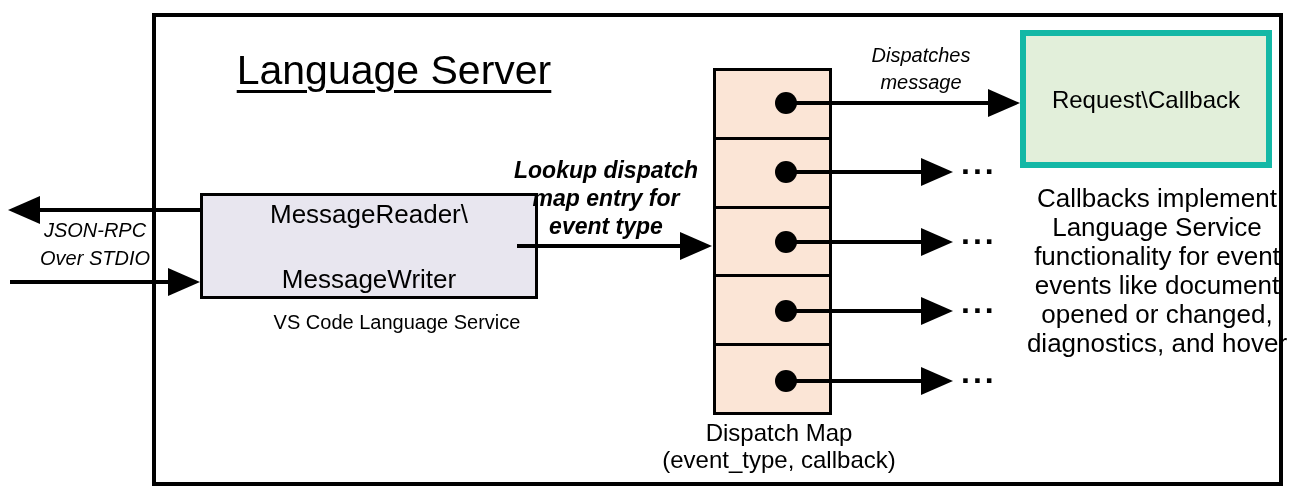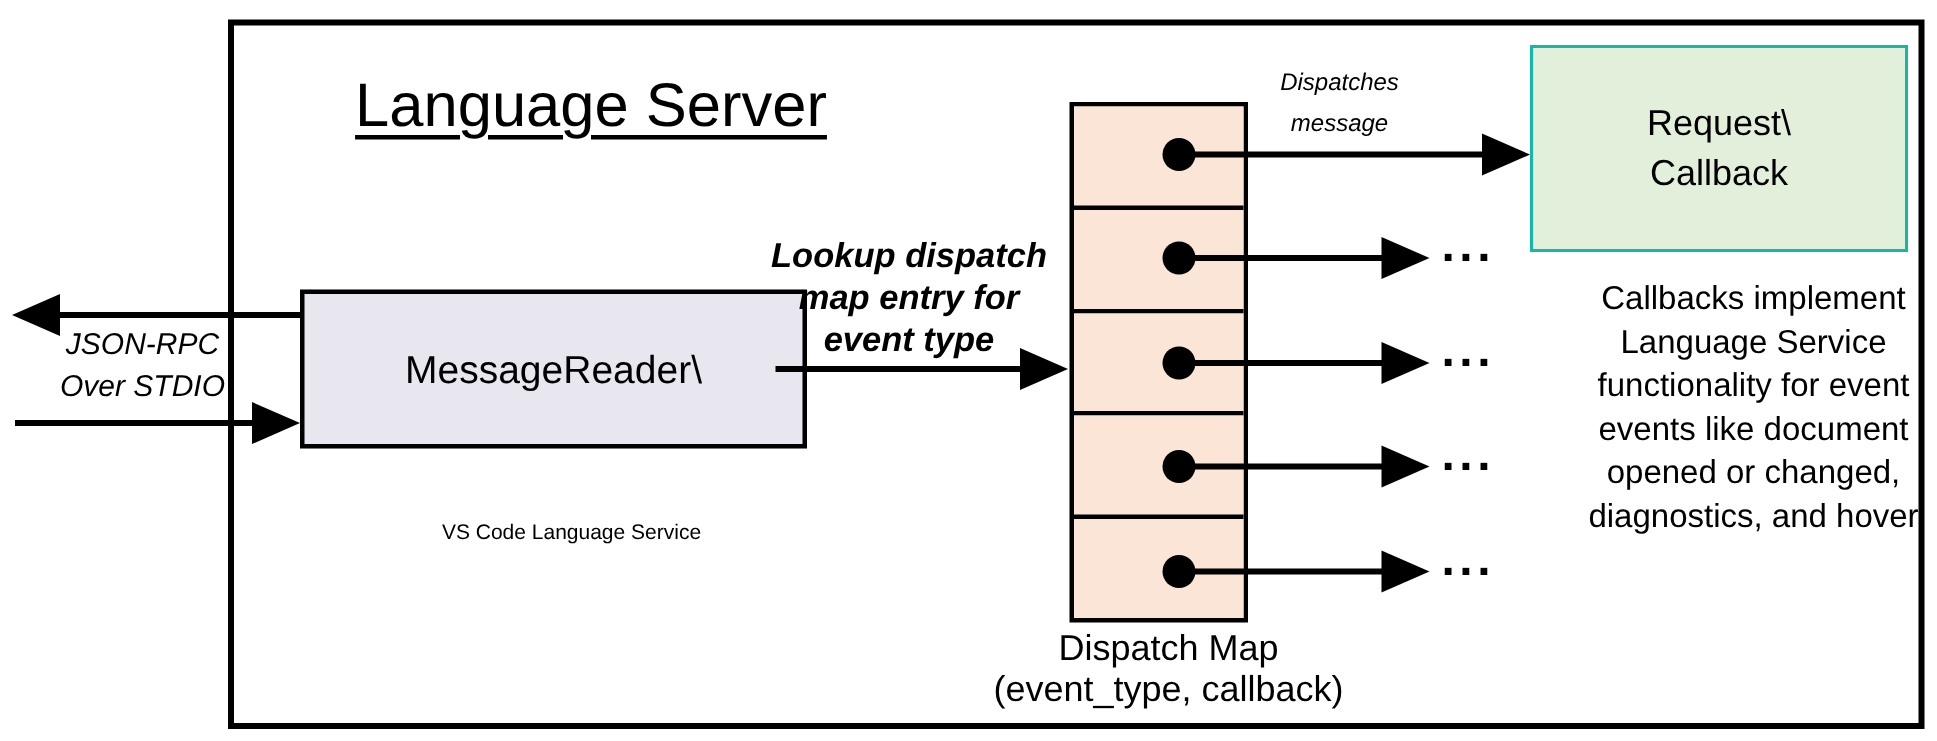--- a/index.html
+++ b/index.html
@@ -46,22 +46,22 @@
   #message-box {
     left: 200px; top: 193px;
     width: 338px; height: 106px;
     border: 3px solid #000;
     box-sizing: border-box;
     display: flex; flex-direction: column;
     align-items: center; justify-content: center;
     font-size: 26px; line-height: 36px; gap: 29px;
   }
   #message-box-caption {
-    left: 381px; top: 308px;
-    font-size: 14px; line-height: 29px; margin-top: 32px;
+    left: 397px; top: 308px;
+    font-size: 20px; line-height: 29px;
   }
   #lookup-label {
     left: 606px; top: 156px;
     font-size: 23px; line-height: 28px; font-weight: bold;
   }
   #dispatch-map {
     left: 713px; top: 68px;
     width: 119px; height: 347px;
     border: 3px solid #000;
     box-sizing: border-box;
@@ -70,35 +70,35 @@
   .dispatch-cell {
     flex: 1;
     border-bottom: 3px solid #000;
   }
   .dispatch-cell:last-child { border-bottom: none; }
   #dispatch-map-caption {
     left: 779px; top: 419px;
     font-size: 24px; line-height: 27px;
   }
   #dispatches-label {
-    left: 893px; top: 42px;
-    font-size: 16px; line-height: 27px;
+    left: 921px; top: 42px;
+    font-size: 20px; line-height: 27px;
   }
   #callback-box {
     left: 1020px; top: 30px;
     width: 252px; height: 138px;
-    border: 2px solid #14b8a6;
-    box-sizing: border-box;
-    display: flex; flex-direction: column;
+    border: 6px solid #14b8a6;
+    box-sizing: border-box;
+    display: flex; 
     align-items: center; justify-content: center;
     font-size: 24px; line-height: 33px;
   }
   #callbacks-note {
     left: 1157px; top: 184px;
-    font-size: 22px; line-height: 29px; margin-left: 12px;
+    font-size: 26px; line-height: 29px;
   }
   .ellipsis {
     left: 961px;
     width: 50px;
     font-size: 32px;
     font-weight: bold;
     letter-spacing: 3px;
     line-height: 30px;
   }
   #arrow-layer {
@@ -118,20 +118,21 @@
 
   <div id="diagram-title" class="abs center-x">Language Server</div>
 
   <div id="json-rpc-label" class="abs center-x txt-c italic">
     <div class="nowrap">JSON-RPC</div>
     <div class="nowrap">Over STDIO</div>
   </div>
 
   <div id="message-box" class="abs" style="background: rgb(232, 230, 239);">
     <div class="nowrap">MessageReader\</div>
+    <div class="nowrap">MessageWriter</div>
   </div>
 
   <div id="message-box-caption" class="abs center-x txt-c">
     <div class="nowrap">VS Code Language Service</div>
   </div>
 
   <div id="lookup-label" class="abs center-x txt-c italic">
     <div class="nowrap">Lookup dispatch</div>
     <div class="nowrap">map entry for</div>
     <div class="nowrap">event type</div>

